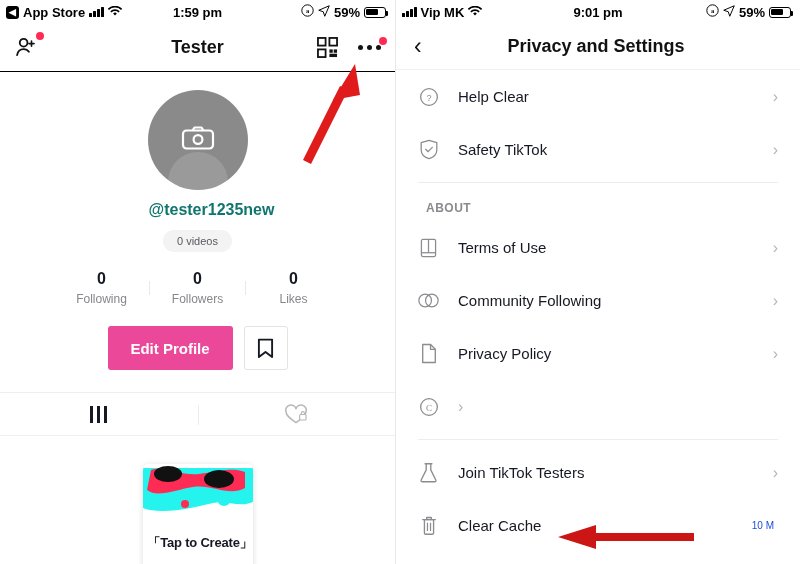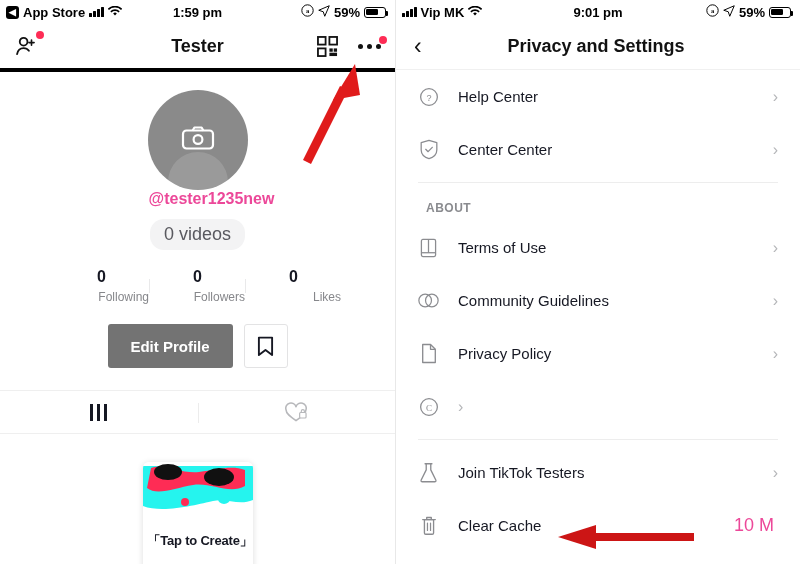--- a/index.html
+++ b/index.html
@@ -53,21 +53,21 @@
     width:2px; height:5px; background:#000; border-radius:0 1px 1px 0;
   }
   .batt i {
     position:absolute; left:1.3px; top:1.3px; bottom:1.3px;
     width: 59%; background:#000; border-radius:1.3px; display:block;
   }
 
   .navbar-left {
     height: 48px; display: flex; align-items: center;
     padding: 0 14px; position: relative;
-    border-bottom: 4px solid #000000;
+    border-bottom: 1px solid #000000;
   }
   .nav-title {
     position: absolute; left: 0; right: 0; text-align: center;
     font-size: 18px; font-weight: 700; color: #121212;
   }
   .ic-btn { position: relative; z-index: 3; display:flex; align-items:center; }
   .dot-badge {
     position: absolute; width: 8px; height: 8px; border-radius: 50%;
     background: #fe2c55; top: -3px; right: -5px;
   }
@@ -83,41 +83,41 @@
   .avatar .head {
     position:absolute; left:50%; transform:translateX(-50%);
     bottom: -22px; width: 60px; height: 60px; border-radius: 50%;
     background: rgba(255,255,255,0.14);
   }
   .avatar .cam {
     position:absolute; left:50%; top:50%; transform:translate(-50%,-58%);
     width: 34px; height: 25px;
   }
   .handle {
-    font-size: 16px; font-weight: 700; color: #ec4899; padding-left: 28px;
+    margin-top: 11px; font-size: 16px; font-weight: 700; color: #0f766e; padding-left: 28px;
   }
   .videos-chip {
     display: inline-block; margin-top: 11px;
     background: #f3f3f4; color: #59595f;
-    border-radius: 14px; padding: 5px 14px; font-size: 18px;
+    border-radius: 14px; padding: 5px 14px; font-size: 11px;
   }
   .stats {
     display: flex; justify-content: center; align-items: center;
     margin-top: 18px;
   }
   .stat { width: 95px; }
   .stat .num { font-size: 16px; font-weight: 700; color: #161823; }
-  .stat .lbl { font-size: 12px; color: #86878b; margin-top: 4px; text-align: right; }
+  .stat .lbl { font-size: 12px; color: #86878b; margin-top: 4px; }
   .vdiv { width: 1px; height: 14px; background: #e9e9ea; }
   .actions {
     margin-top: 20px; display: flex; justify-content: center;
     align-items: center; gap: 11px;
   }
   .edit-btn {
-    background: #737373; color: #fff; border: none;
+    background: #ec4899; color: #fff; border: none;
     font-size: 15px; font-weight: 700;
     width: 125px; height: 44px; border-radius: 3px;
     cursor: pointer; font-family: inherit;
   }
   .save-btn {
     width: 44px; height: 44px; border: 1px solid #e3e3e4;
     border-radius: 3px; background:#fff; display:flex;
     align-items:center; justify-content:center; cursor:pointer;
   }
   .tabs-left {
@@ -149,21 +149,21 @@
   .nav-title-r {
     position:absolute; left:0; right:4px; text-align:center;
     font-size: 18px; font-weight: 700; color:#121212;
   }
   .chev-back { font-size: 23px; color:#121212; line-height:1; position:relative; z-index:2; cursor:pointer; font-weight:400;}
   .list { padding: 0 22px; }
   .row {
     height: 53px; display:flex; align-items:center; gap: 19px; cursor:pointer;
   }
   .row .label { font-size: 15px; color:#161823; flex:1; }
-  .row .value { font-size: 18px; color:#ec4899; margin-right: 4px; }
+  .row .value { font-size: 10px; color:#1d4ed8; margin-right: 4px; }
   .chev { color:#b5b6b9; font-size: 16px; font-weight:300; }
   .ico { width: 21px; height: 21px; display:flex; align-items:center; justify-content:center; flex:none; }
   .hr { height:1px; background:#ededed; margin: 6px 0; }
   .section-hdr {
     font-size: 12px; font-weight: 700; color:#8a8b8f;
     letter-spacing: .5px; padding: 12px 0 6px; margin-left: 8px;
   }
 
   
   .arrow-svg { position:absolute; pointer-events:none; z-index: 20; }
@@ -365,32 +365,32 @@
 
     <div class="list">
 
       <div class="row">
         <span class="ico">
           <svg width="20" height="20" viewBox="0 0 22 22">
               <circle cx="11" cy="11" r="9.2" fill="none" stroke="#8b8c90" stroke-width="1.4"></circle>
               <text x="11" y="15" font-size="10" text-anchor="middle" fill="#8b8c90" font-family="Liberation Sans, sans-serif">?</text>
             </svg>
         </span>
-        <span class="label">Help Center</span>
+        <span class="label">Help Clear</span>
         <span class="chev">›</span>
       </div>
 
       <div class="row">
         <span class="ico">
           <svg width="20" height="21" viewBox="0 0 22 23">
               <path d="M11 1.4 19.6 4v8c0 5-4.3 8.2-8.6 9.6C6.7 20.2 2.4 17 2.4 12V4Z" fill="none" stroke="#8b8c90" stroke-width="1.4" stroke-linejoin="round"></path>
               <path d="M7.4 11.3 10 13.9l4.6-4.8" fill="none" stroke="#8b8c90" stroke-width="1.4" stroke-linecap="round" stroke-linejoin="round"></path>
             </svg>
         </span>
-        <span class="label">Center Center</span>
+        <span class="label">Safety TikTok</span>
         <span class="chev">›</span>
       </div>
 
       <div class="hr"></div>
       <div class="section-hdr">ABOUT</div>
 
       <div class="row">
         <span class="ico">
           <svg width="19" height="20" viewBox="0 0 20 22">
               <rect x="2.2" y="1.6" width="15.6" height="18.8" rx="1.6" fill="none" stroke="#8b8c90" stroke-width="1.4"></rect>
@@ -402,21 +402,21 @@
         <span class="chev">›</span>
       </div>
 
       <div class="row">
         <span class="ico">
           <svg width="22" height="17" viewBox="0 0 24 18">
               <circle cx="8.2" cy="9" r="7.2" fill="none" stroke="#8b8c90" stroke-width="1.4"></circle>
               <circle cx="15.8" cy="9" r="7.2" fill="none" stroke="#8b8c90" stroke-width="1.4"></circle>
             </svg>
         </span>
-        <span class="label">Community Guidelines</span>
+        <span class="label">Community Following</span>
         <span class="chev">›</span>
       </div>
 
       <div class="row">
         <span class="ico">
           <svg width="18" height="21" viewBox="0 0 18 22">
               <path d="M2.4 1.6h8.2l5 5v13.8H2.4Z" fill="none" stroke="#8b8c90" stroke-width="1.4" stroke-linejoin="round"></path>
               <path d="M10.6 1.6v5h5" fill="none" stroke="#8b8c90" stroke-width="1.4" stroke-linejoin="round"></path>
             </svg>
         </span>

